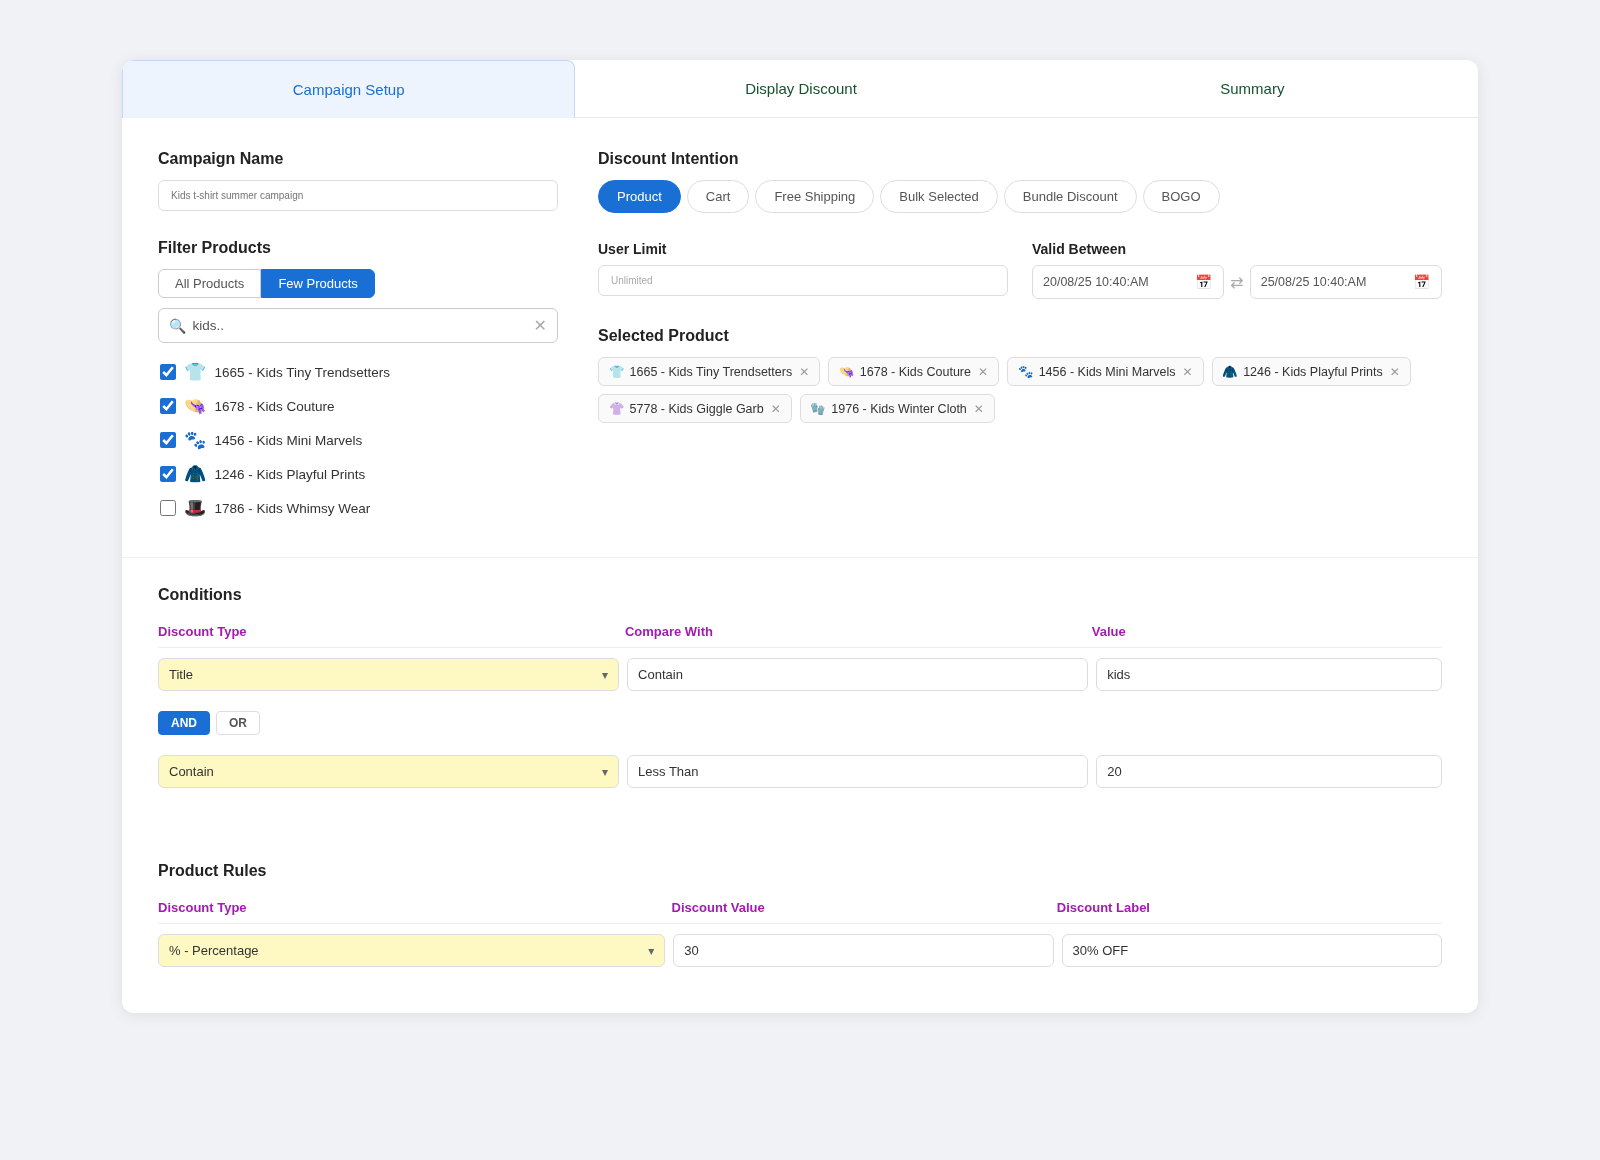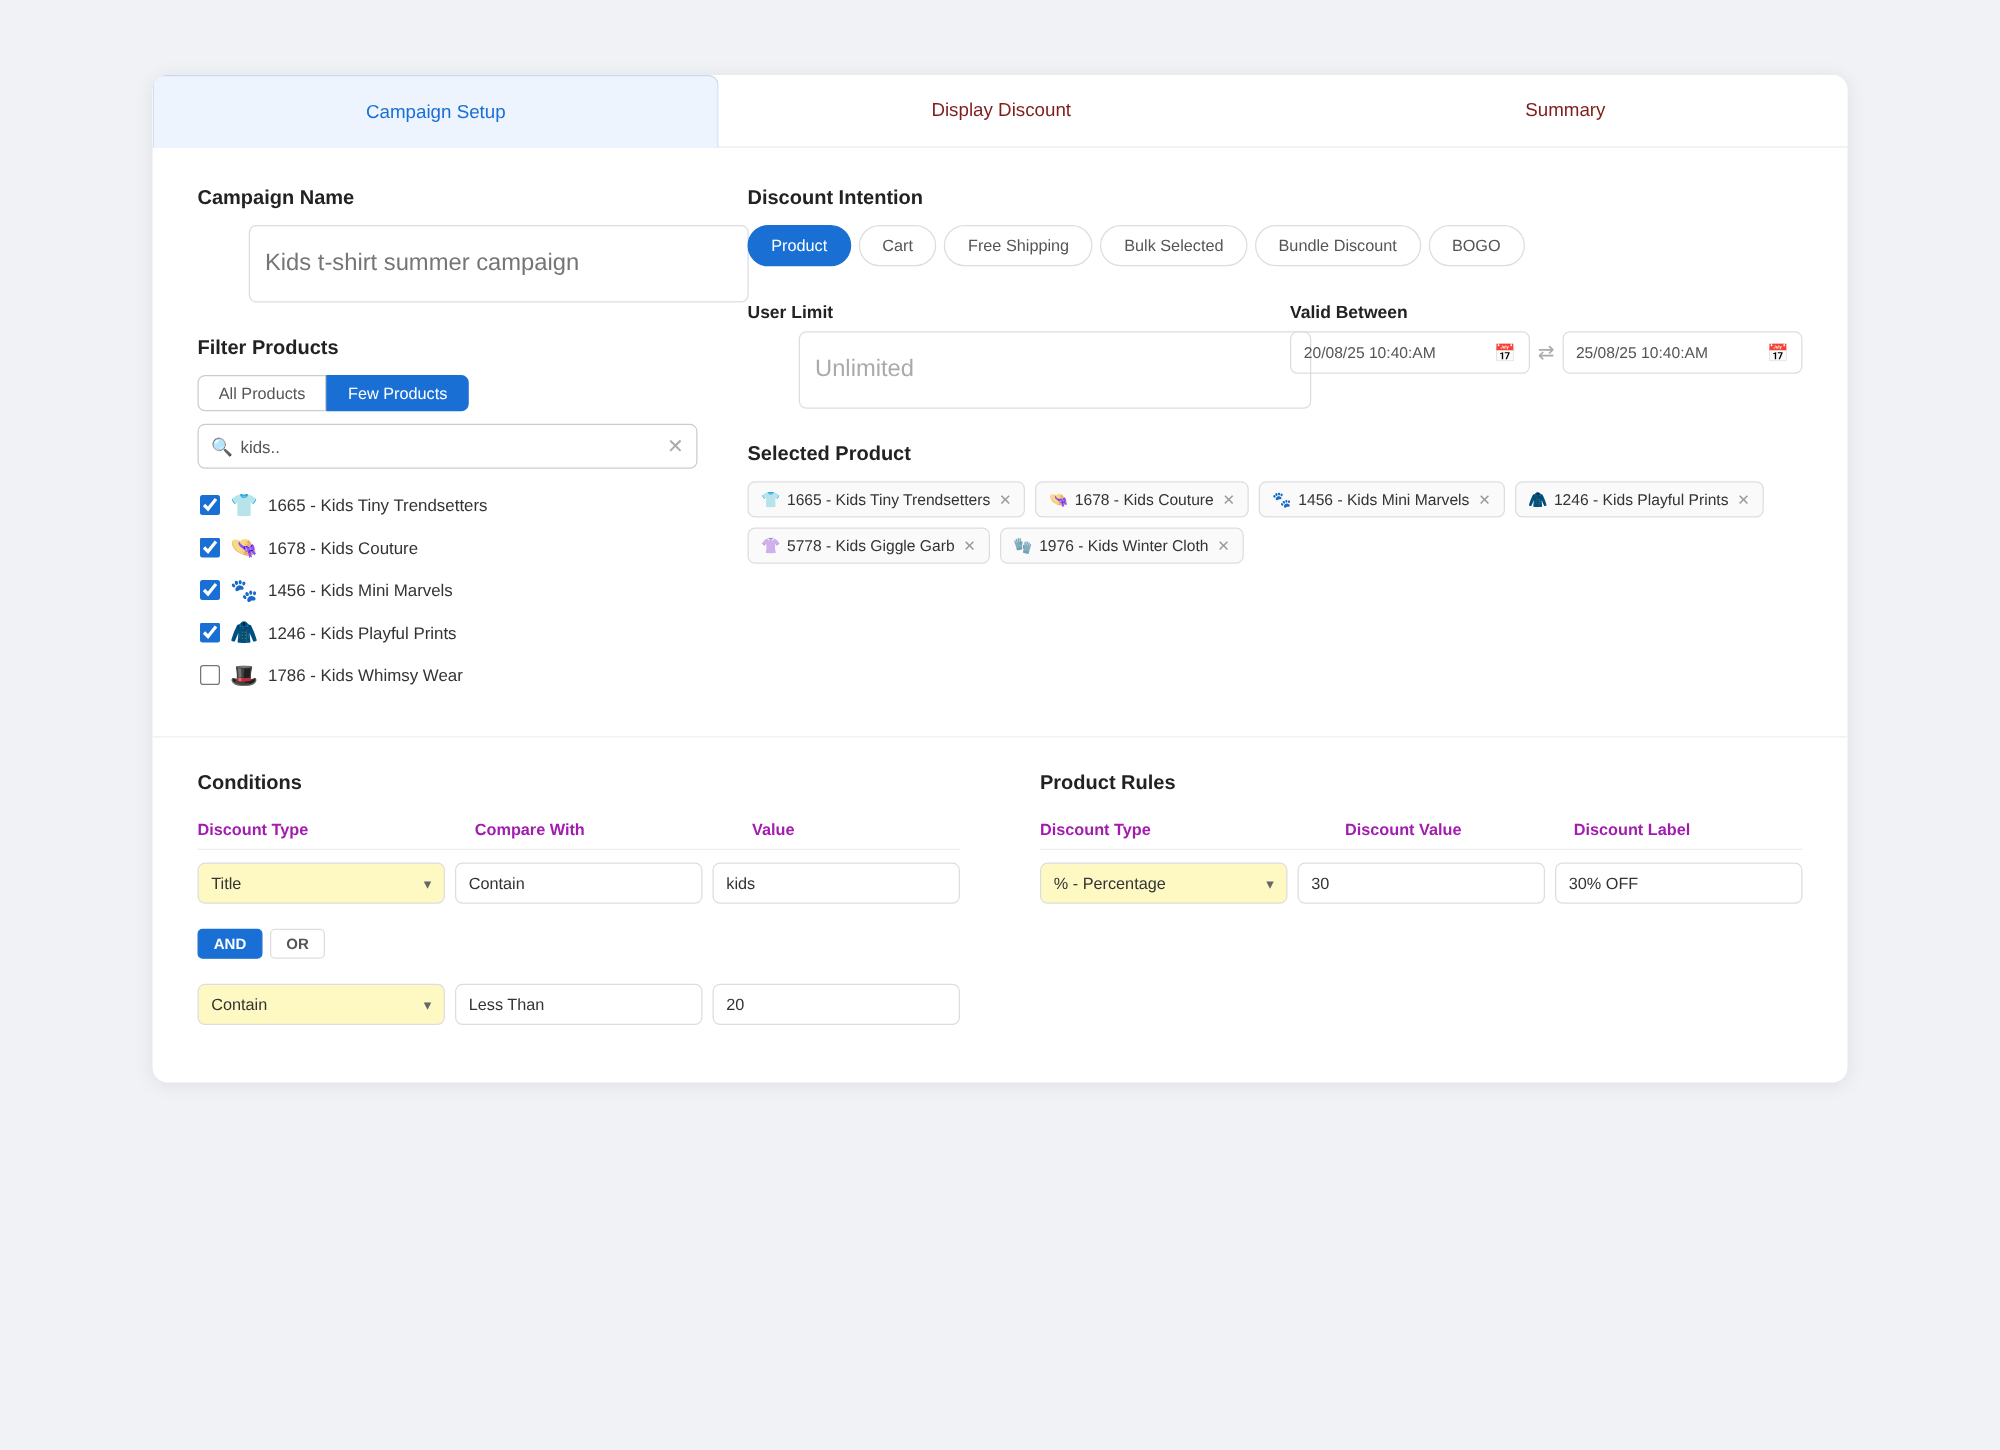--- a/index.html
+++ b/index.html
@@ -26,21 +26,21 @@
       display: flex;
       border-bottom: 1px solid #e8e8e8;
     }
     .tab {
       flex: 1;
       padding: 20px 24px;
       text-align: center;
       cursor: pointer;
       font-size: 15px;
       font-weight: 500;
-      color: #7f1d1d;
+      color: #14532d;
       background: #fff;
       border: none;
       outline: none;
     }
     .tab.active {
       color: #1a6fd4;
       background: #eef4fd;
       border: 1.5px solid #c5d9f5;
       border-bottom: none;
       border-radius: 8px 8px 0 0;
@@ -65,26 +65,25 @@
       font-weight: 600;
       color: #222;
       margin-bottom: 12px;
     }
     
     .campaign-name-section { margin-bottom: 28px; }
     .input-field {
       width: 100%;
       border: 1px solid #ddd;
       border-radius: 6px;
-      padding: 19px 12px;
-      font-size: 19px;
+      padding: 9px 12px;
+      font-size: 10px;
       color: #888;
       background: #fff;
       outline: none;
-      margin-left: 41px;
     }
     
     .filter-section { margin-bottom: 0; }
     .filter-toggle {
       display: flex;
       gap: 0;
       margin-bottom: 10px;
     }
     .toggle-btn {
       padding: 6px 16px;
@@ -214,20 +213,21 @@
       font-size: 12px;
       margin-left: 2px;
     }
     
     .bottom-section {
       display: flex;
       padding: 0 36px 36px;
       gap: 64px;
       border-top: 1px solid #f0f0f0;
       padding-top: 28px;
+      flex-direction: column;
     }
     .conditions-panel { flex: 1; }
     .product-rules-panel { flex: 1; }
     .table-header {
       display: grid;
       padding: 8px 0;
       border-bottom: 1px solid #eee;
       font-size: 13px;
       font-weight: 600;
       color: #a21caf;

